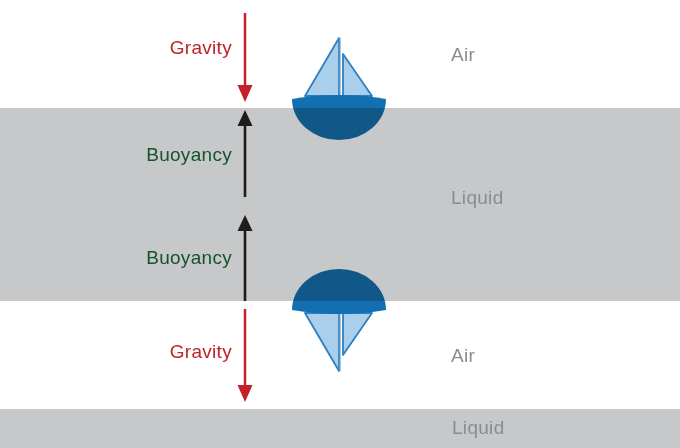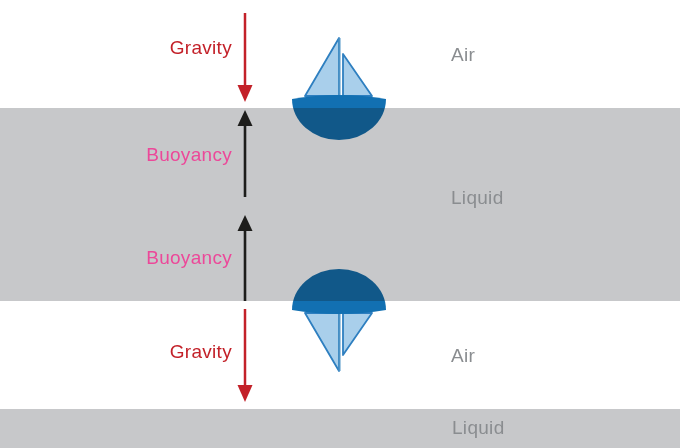--- a/index.html
+++ b/index.html
@@ -29,21 +29,21 @@
     position: absolute;
     font-size: 19px;
     font-weight: 500;
     letter-spacing: 0.3px;
     line-height: 22px;
     white-space: nowrap;
   }
   .lbl-force { width: 122px; text-align: right; }
   .lbl-region { width: 110px; text-align: left; color: #8a8d90; }
   .lbl-gravity { color: #c32129; }
-  .lbl-buoyancy { color: #ec4899; }
+  .lbl-buoyancy { color: #14532d; }
   .pos-gravity-top   { left: 110px; top: 37px;  }
   .pos-buoyancy-top  { left: 110px; top: 144px; }
   .pos-buoyancy-bot  { left: 110px; top: 247px; }
   .pos-gravity-bot   { left: 110px; top: 341px; }
   .pos-air-top       { left: 451px; top: 44px;  }
   .pos-liquid-mid    { left: 451px; top: 187px; }
   .pos-air-bot       { left: 451px; top: 345px; }
   .pos-liquid-bot    { left: 452px; top: 417px; }
 </style>
 </head>

